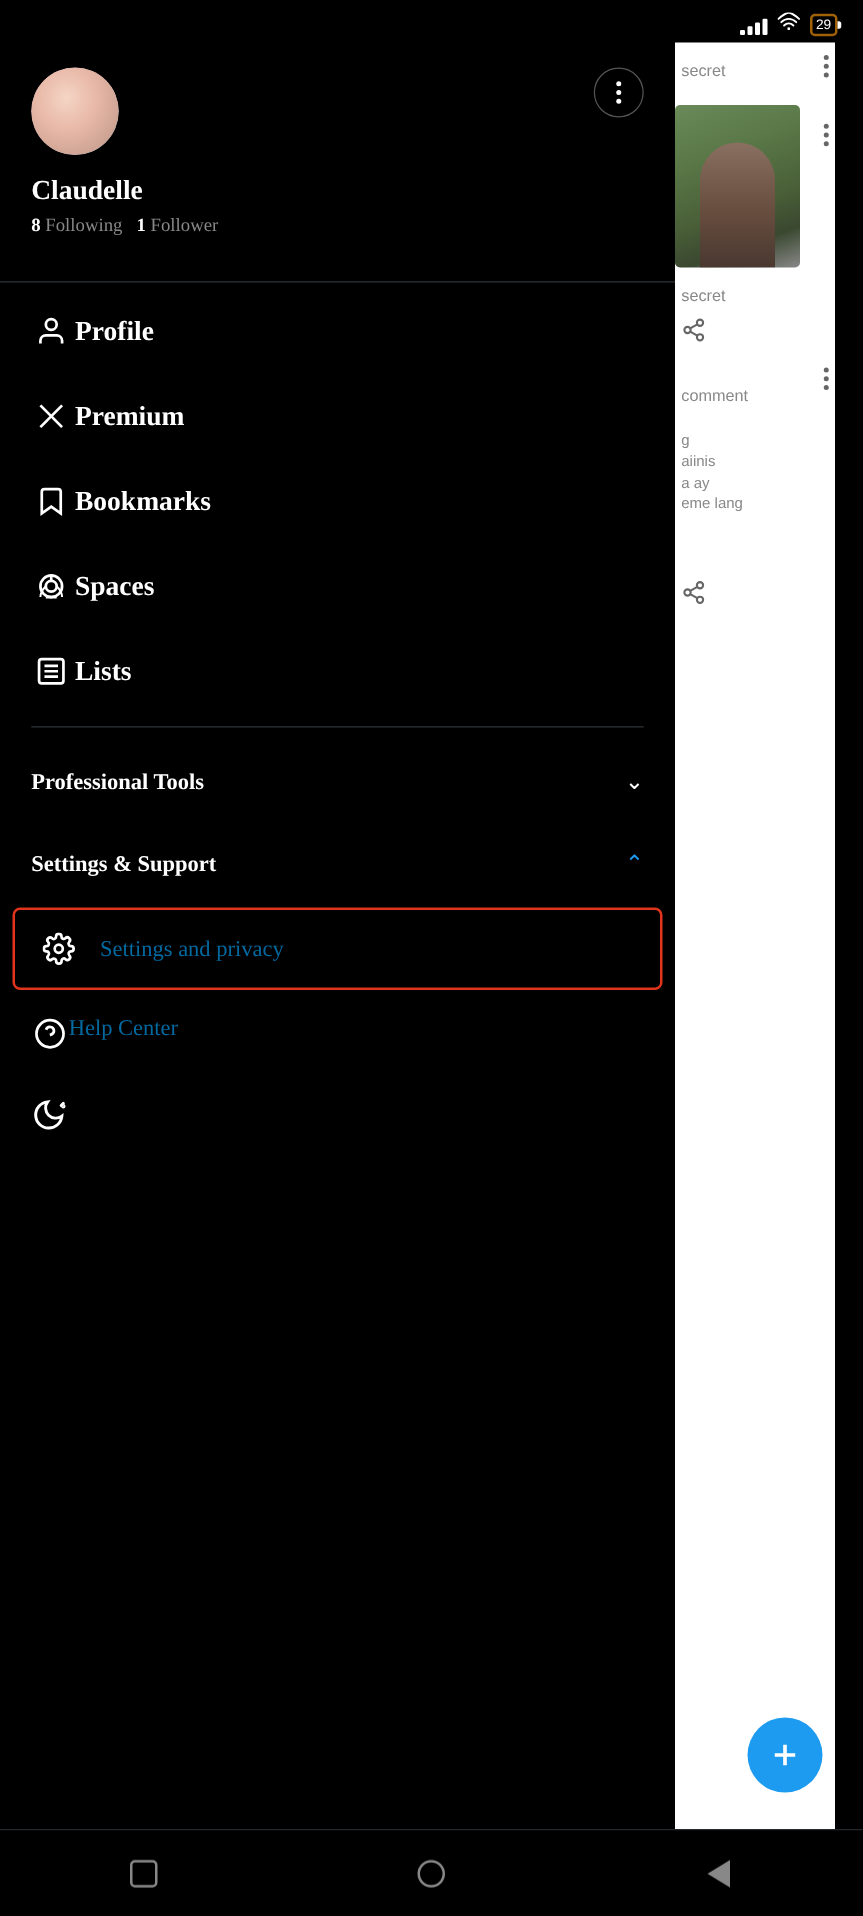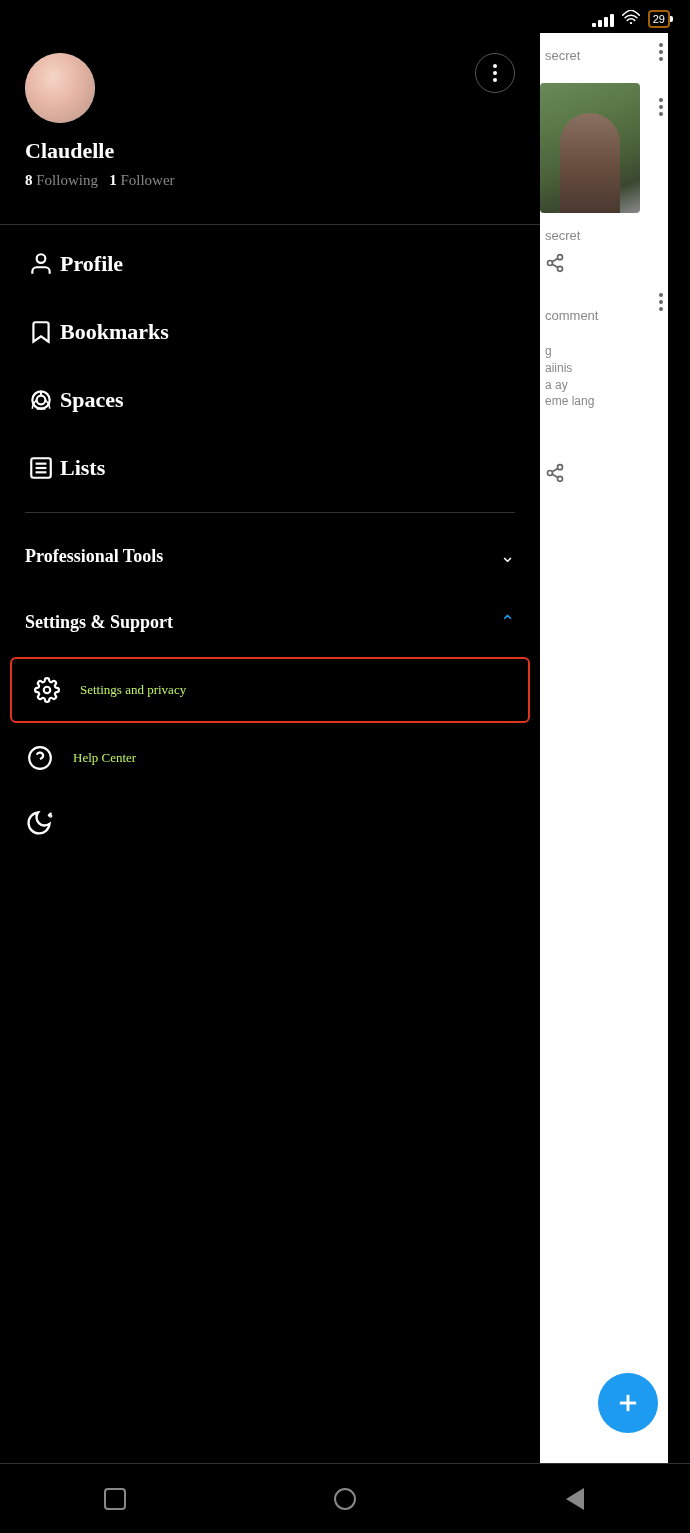--- a/index.html
+++ b/index.html
@@ -259,30 +259,29 @@
 
     .settings-icon svg {
       width: 26px;
       height: 26px;
       stroke: #fff;
       fill: none;
       stroke-width: 2;
     }
 
     .settings-label {
-      font-size: 13px;
-      color: #bef264;
+      font-size: 18px;
+      color: #0369a1;
     }
 
     
     .help-item {
       display: flex;
-      align-items: center;
+      align-items: flex-start;
       padding: 18px 25px;
-      gap: 18px;
       cursor: pointer;
     }
 
     .help-icon {
       width: 30px;
       height: 30px;
       display: flex;
       align-items: center;
       justify-content: center;
     }
@@ -571,20 +570,29 @@
     <div class="nav-item">
       <div class="nav-icon">
         <svg viewBox="0 0 24 24">
           <path d="M20 21v-2a4 4 0 0 0-4-4H8a4 4 0 0 0-4 4v2"></path>
           <circle cx="12" cy="7" r="4"></circle>
         </svg>
       </div>
       <span class="nav-label">Profile</span>
     </div>
 
+    <div class="nav-item">
+      <div class="nav-icon">
+        <svg viewBox="0 0 24 24" stroke="white" stroke-width="2.5" fill="none">
+          <line x1="4" y1="4" x2="20" y2="20"></line>
+          <line x1="20" y1="4" x2="4" y2="20"></line>
+        </svg>
+      </div>
+      <span class="nav-label">Premium</span>
+    </div>
 
     <div class="nav-item">
       <div class="nav-icon">
         <svg viewBox="0 0 24 24">
           <path d="M19 21l-7-5-7 5V5a2 2 0 0 1 2-2h10a2 2 0 0 1 2 2z"></path>
         </svg>
       </div>
       <span class="nav-label">Bookmarks</span>
     </div>
 

